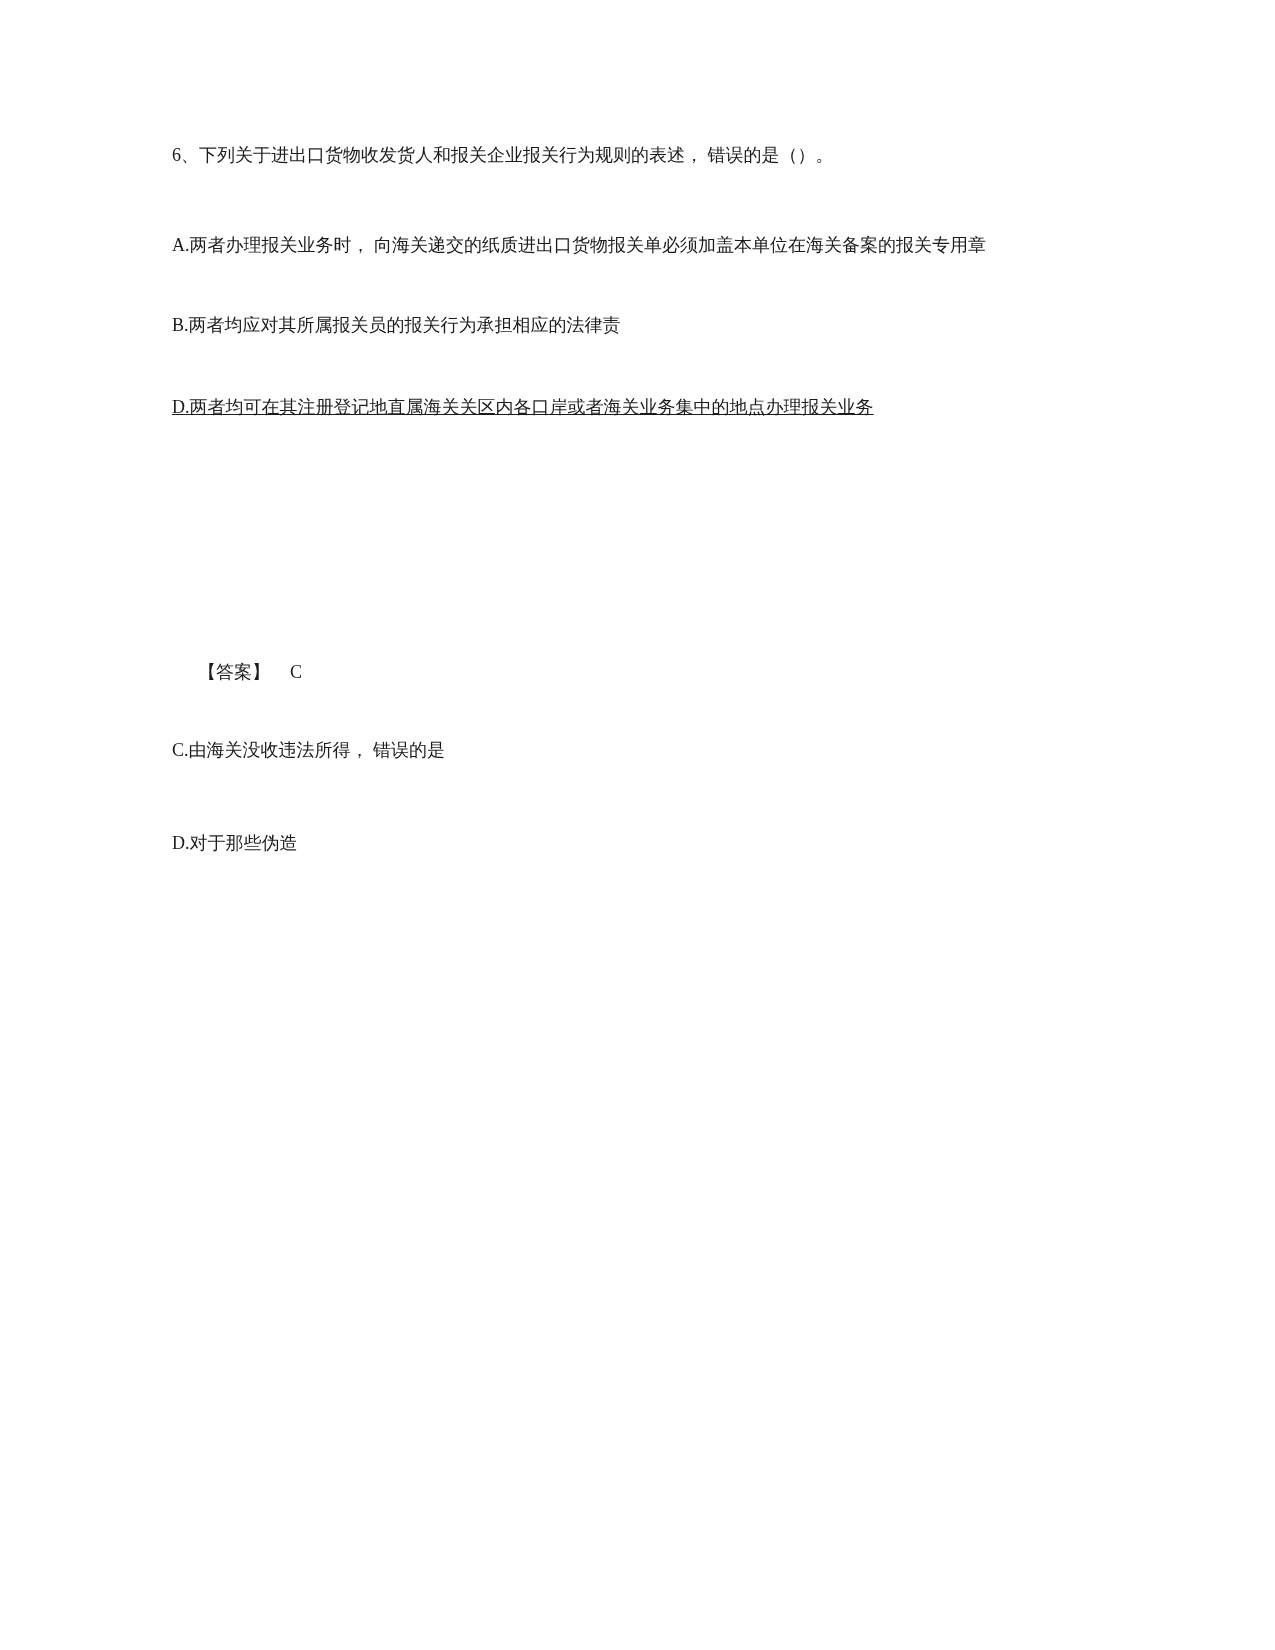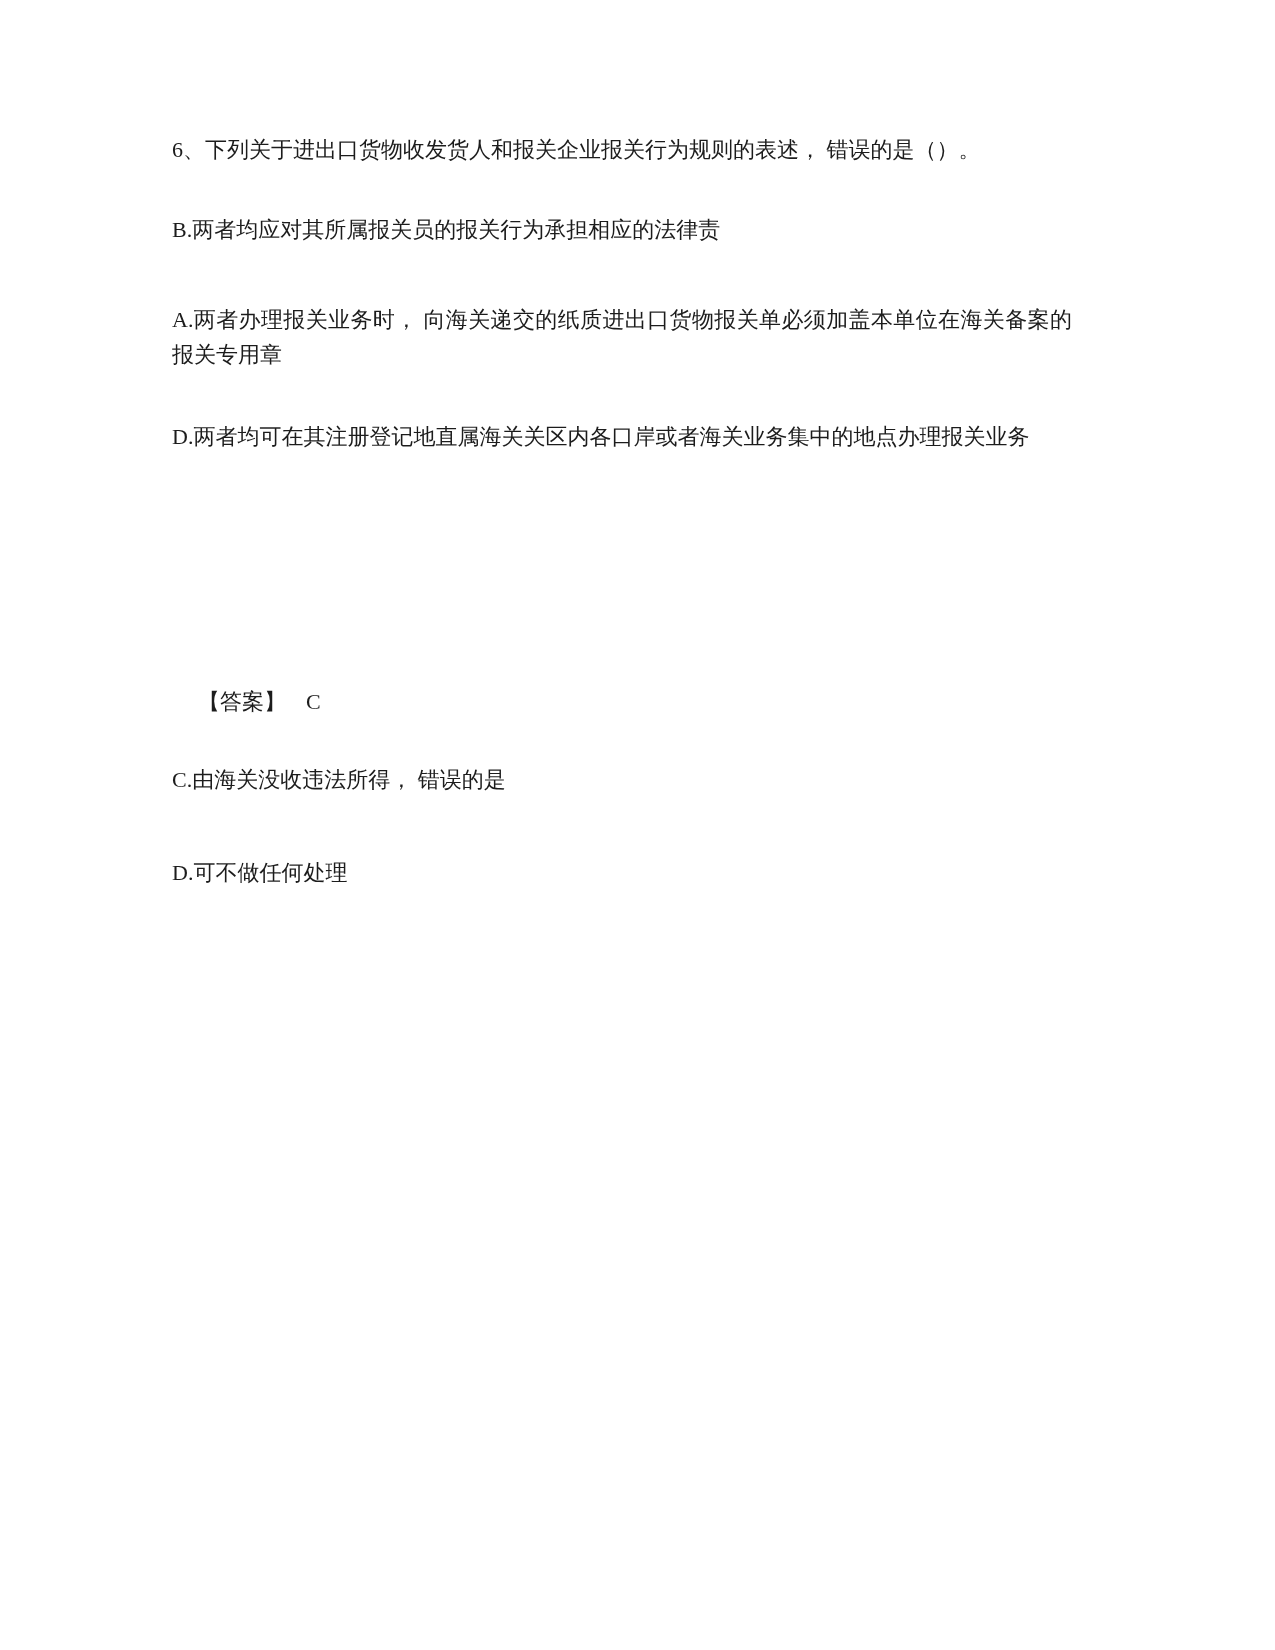--- a/index.html
+++ b/index.html
@@ -11,35 +11,35 @@
     position: relative;
     width: 1275px;
     height: 1650px;
     background: #ffffff;
     overflow: hidden;
     font-family: "Liberation Serif", "DejaVu Serif", serif;
   }
   .content {
     position: absolute;
     left: 172px;
-    top: 132px;
+    top: 138px;
     width: 900px;
-    font-size: 22px;
+    font-size: 18px;
     line-height: 35px;
     color: #1c1c1c;
     text-align: justify;
   }
   .content p {
     margin: 0;
     padding: 0;
   }
   
   .g55  { margin-top: 55px  !important; }
   .g45  { margin-top: 45px  !important; }
-  .g47  { margin-top: 47px  !important; }
+  .g47  { margin-top: 47px  !important; text-decoration: underline; }
   .g230 { margin-top: 230px !important; }
   .g23  { margin-top: 23px  !important; }
   .g52  { margin-top: 52px  !important; }
   .g42  { margin-top: 42px  !important; }
   .g43  { margin-top: 43px  !important; }
   .g58  { margin-top: 58px  !important; }
   .answer {
     margin-left: 26px !important;
     text-align: left;
   }
@@ -49,30 +49,30 @@
   }
 </style>
 </head>
 <body>
 
 <div class="page">
   <div class="content">
 
     <p class="stem"><span>6、</span><span>下列关于进出口货物收发货人和报关企业报关行为规则的表述， 错误的是（）。</span></p>
 
+    <p class="opt g55"><span>A.</span><span>两者办理报关业务时， 向海关递交的纸质进出口货物报关单必须加盖本单位在海关备案的报关专用章</span></p>
+
     <p class="opt g45"><span>B.</span><span>两者均应对其所属报关员的报关行为承担相应的法律责</span></p>
-
-    <p class="opt g55"><span>A.</span><span>两者办理报关业务时， 向海关递交的纸质进出口货物报关单必须加盖本单位在海关备案的报关专用章</span></p>
 
 
     <p class="opt g47"><span>D.</span><span>两者均可在其注册登记地直属海关关区内各口岸或者海关业务集中的地点办理报关业务</span></p>
 
     <p class="answer g230"><span class="ans-label">【答案】</span><span class="ans-value">C</span></p>
 
 
 
 
     <p class="opt g43"><span>C.</span><span>由海关没收违法所得， 错误的是</span></p>
 
-    <p class="opt g58"><span>D.</span><span>可不做任何处理</span></p>
+    <p class="opt g58"><span>D.</span><span>对于那些伪造</span></p>
 
   </div>
 </div>
 
 </body></html>

